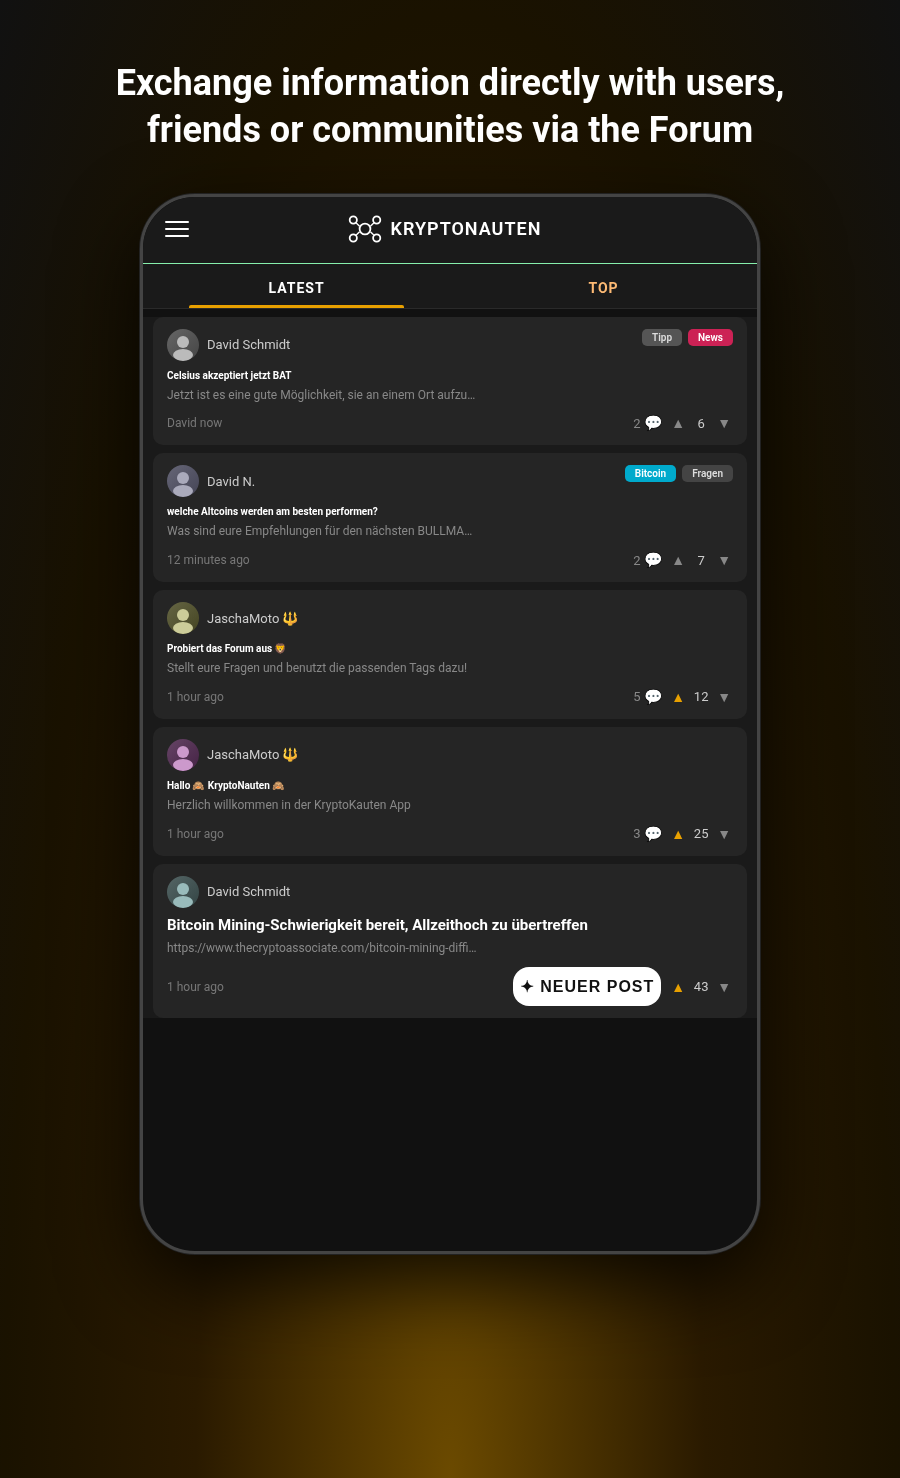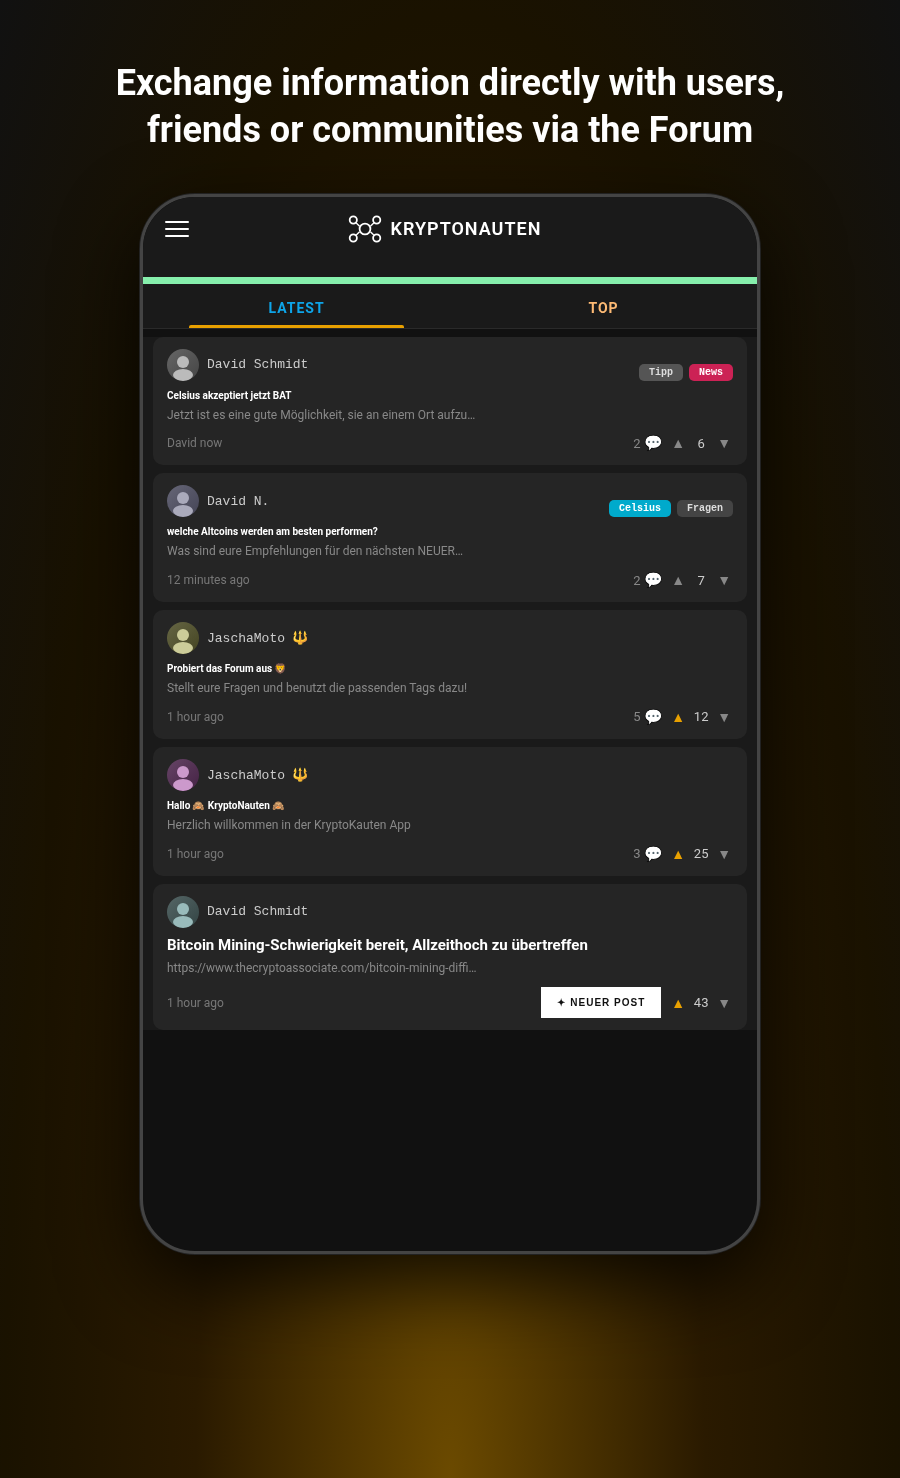--- a/index.html
+++ b/index.html
@@ -37,22 +37,22 @@
       position: relative;
       padding: 0;
     }
 
     
     .phone-top-bar {
       background: #1a1a1a;
       display: flex;
       align-items: center;
       justify-content: space-between;
-      padding: 14px 22px 30px 22px;
-      border-bottom: 7px solid #86efac;
+      padding: 14px 22px 16px 22px;
+      border-bottom: 1px solid #86efac;
     }
 
     .menu-icon {
       display: flex;
       flex-direction: column;
       gap: 5px;
       cursor: pointer;
     }
     .menu-icon span {
       display: block;
@@ -98,21 +98,21 @@
       padding: 16px 0 12px;
       font-size: 14px;
       font-weight: 700;
       letter-spacing: 1px;
       color: #fdba74;
       cursor: pointer;
       position: relative;
     }
 
     .tab.active {
-      color: #0ea5e9;
+      color: #ffffff;
     }
 
     .tab.active::after {
       content: '';
       position: absolute;
       bottom: 0;
       left: 15%;
       width: 70%;
       height: 3px;
       background: #e8a000;
@@ -126,24 +126,23 @@
 
     .post-card {
       background: #252525;
       margin: 8px 10px;
       border-radius: 10px;
       padding: 12px 14px;
     }
 
     .post-header {
       display: flex;
-      align-items: flex-end;
+      align-items: flex-start;
       justify-content: space-between;
       margin-bottom: 8px;
-      font-family: Liberation Mono, monospace;
     }
 
     .post-author {
       display: flex;
       align-items: center;
       gap: 8px;
     }
 
     .avatar {
       width: 32px;
@@ -287,23 +286,23 @@
     .bubble-icon {
       font-size: 15px;
       color: #888;
     }
 
     .new-post-btn {
       flex: 1;
       background: #fff;
       color: #111;
       border: none;
-      border-radius: 0;
-      padding: 10px 16px;
-      font-size: 10px;
+      border-radius: 16px;
+      padding: 10px 7px;
+      font-size: 16px;
       font-weight: 700;
       text-align: center;
       cursor: pointer;
       letter-spacing: 1px;
     }
 
     .last-post-title {
       font-size: 15px;
       font-weight: 700;
       color: #fff;
@@ -387,26 +386,26 @@
         <div class="post-author">
           <div class="avatar avatar-mike">
             <svg width="32" height="32" viewBox="0 0 32 32" fill="none">
                 <circle cx="16" cy="13" r="6" fill="#aab"></circle>
                 <ellipse cx="16" cy="26" rx="10" ry="6" fill="#aab"></ellipse>
               </svg>
           </div>
           <span class="author-name">David N.</span>
         </div>
         <div class="tag-row">
-          <span class="tag tag-altcoins">Celsius</span>
+          <span class="tag tag-altcoins">Bitcoin</span>
           <span class="tag tag-frage">Fragen</span>
         </div>
       </div>
       <div class="post-title">welche Altcoins werden am besten performen?</div>
-      <div class="post-excerpt">Was sind eure Empfehlungen für den nächsten NEUER…</div>
+      <div class="post-excerpt">Was sind eure Empfehlungen für den nächsten BULLMA…</div>
       <div class="post-footer">
         <span class="post-time">12 minutes ago</span>
         <div class="post-stats">
           <span class="comment-count">
             <span>2</span>
             <span class="bubble-icon">💬</span>
           </span>
           <div class="vote-section">
             <button class="vote-btn">▲</button>
             <span class="vote-count">7</span>

